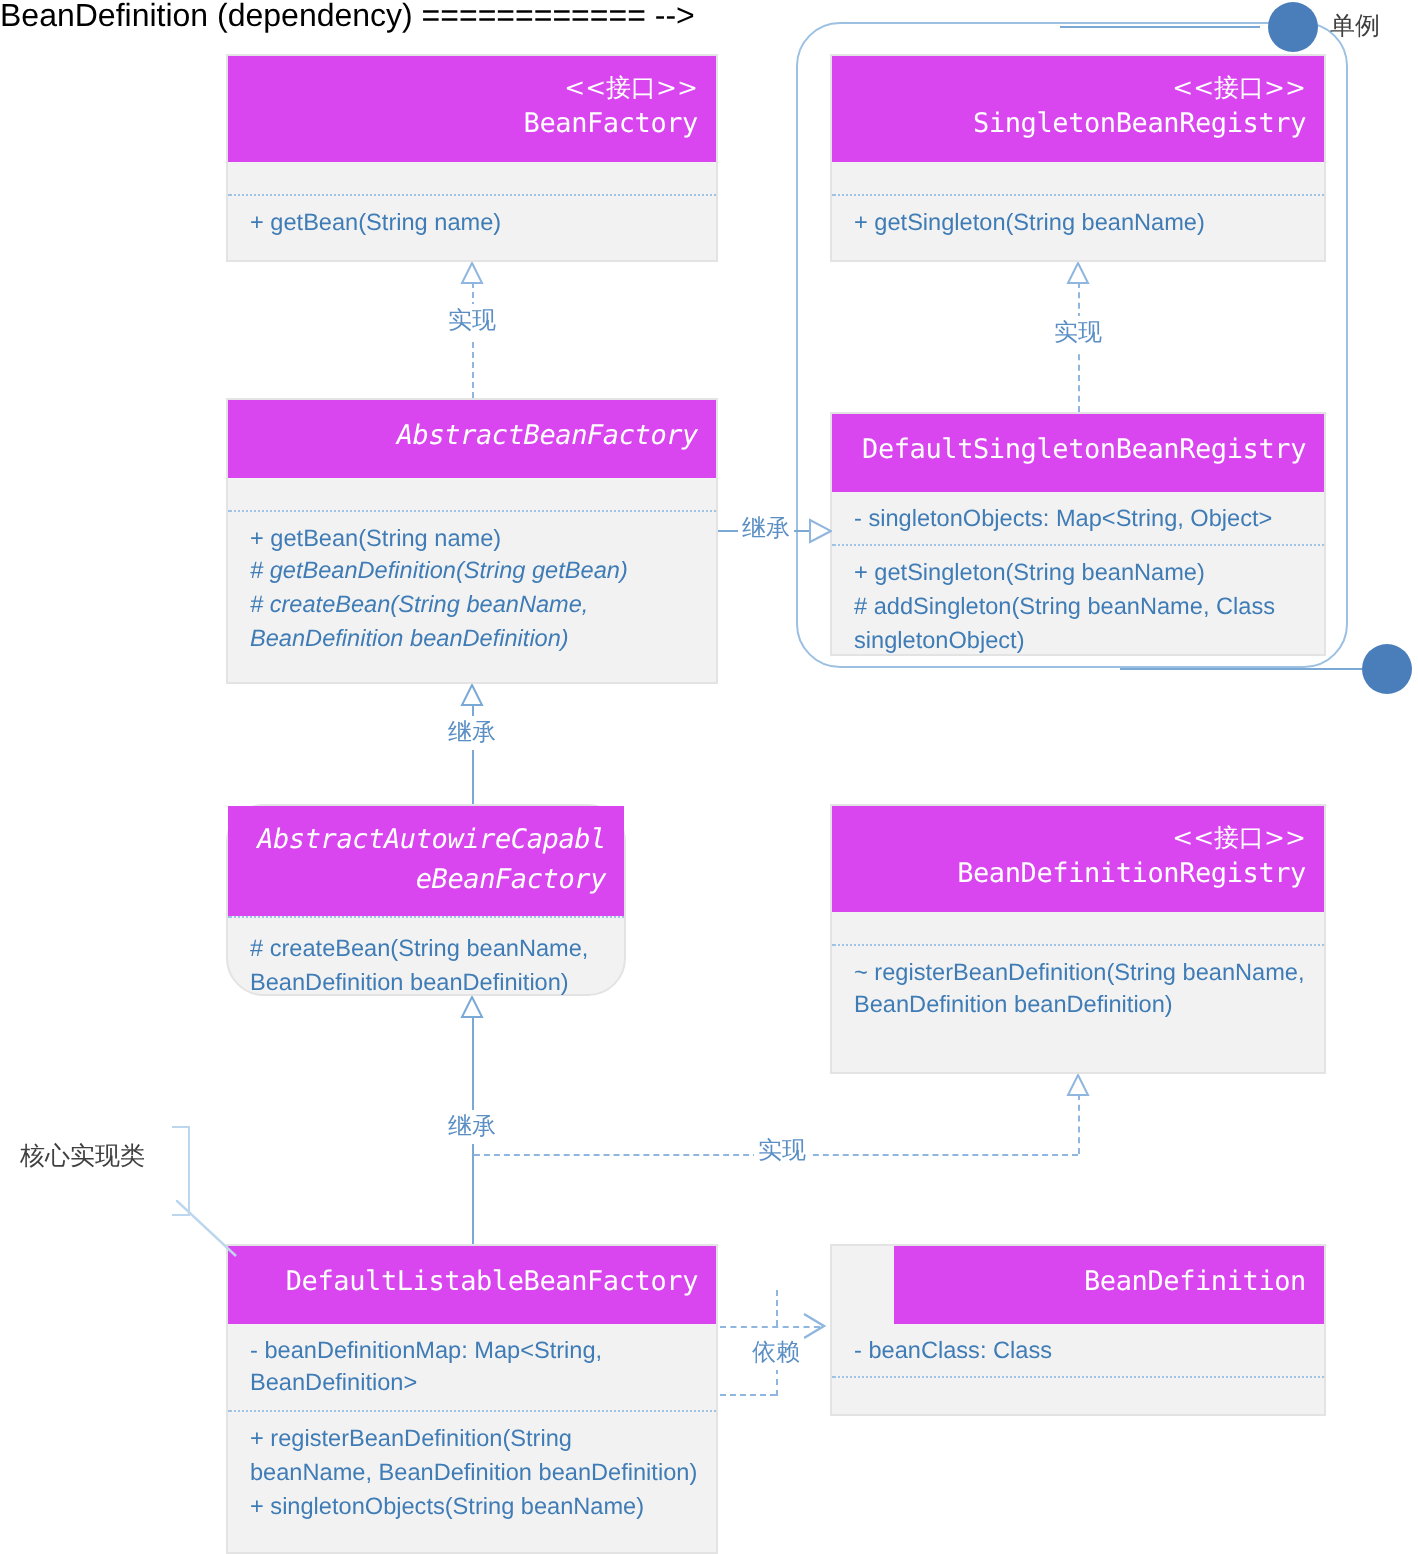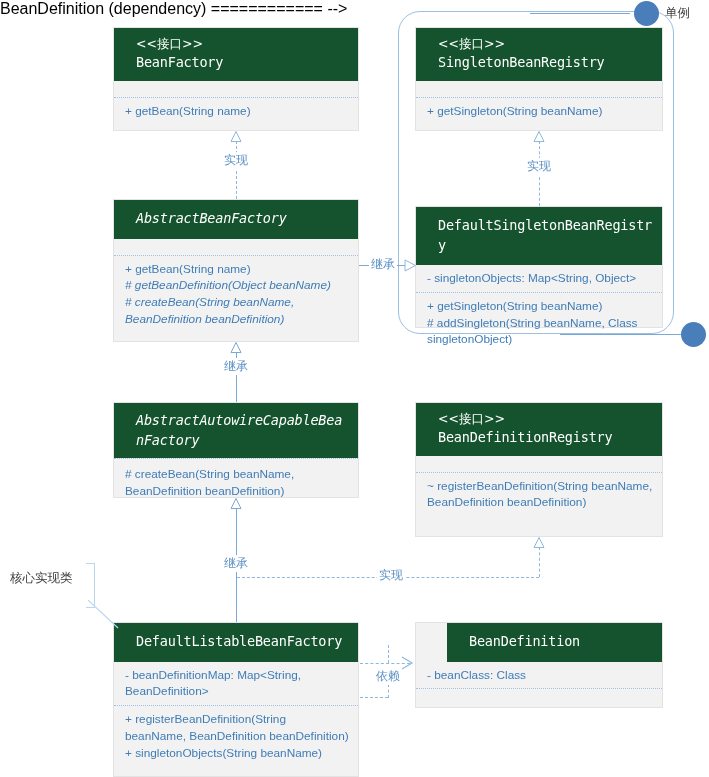--- a/index.html
+++ b/index.html
@@ -18,24 +18,25 @@
   }
 
   
   .cbox {
     position: absolute;
     background: #f2f2f2;
     border: 1px solid #e3e3e3;
     z-index: 5;
   }
   .cbox .hdr {
-    background: #14532d;
+    background: #d946ef;
     color: #ffffff;
-    padding: 7px 9px 8px 22px;
+    padding: 7px 9px 8px 9px;
     line-height: 1.45;
+    text-align: right;
   }
   .stereo {
     display: block;
     font-family: "DejaVu Serif", serif;
     font-size: 12.5px;
     letter-spacing: 0px;
   }
   .cname {
     display: block;
     font-family: "DejaVu Sans Mono", monospace;
@@ -179,41 +180,41 @@
   </div>
 
   
   <div class="cbox" style="left:113px; top:199px; width:246px; height:143px;">
     <div class="hdr" style="padding-top:9px; padding-bottom:10px;">
       <span class="cname abs">AbstractBeanFactory</span>
     </div>
     <div class="compart empty"></div>
     <div class="compart dotted-top">
       <span class="mem">+ getBean(String name)</span>
-      <span class="mem it"># getBeanDefinition(Object beanName)</span>
+      <span class="mem it"># getBeanDefinition(String getBean)</span>
       <span class="mem it"># createBean(String beanName, BeanDefinition beanDefinition)</span>
     </div>
   </div>
 
   
   <div class="cbox" style="left:415px; top:206px; width:248px; height:122px;">
     <div class="hdr" style="padding-top:9px; padding-bottom:10px;">
       <span class="cname">DefaultSingletonBeanRegistry</span>
     </div>
     <div class="compart">
       <span class="mem">- singletonObjects:  Map&lt;String, Object&gt;</span>
     </div>
     <div class="compart dotted-top">
       <span class="mem">+ getSingleton(String beanName)</span>
       <span class="mem"># addSingleton(String beanName, Class singletonObject)</span>
     </div>
   </div>
 
   
-  <div class="cbox" style="left:113px; top:402px; width:246px; height:96px;">
+  <div class="cbox" style="left:113px; top:402px; width:200px; height:96px;border-radius:19px;">
     <div class="hdr" style="padding-top:8px; padding-bottom:8px;">
       <span class="cname abs">AbstractAutowireCapableBeanFactory</span>
     </div>
     <div class="compart dotted-top" style="padding-top:7px;">
       <span class="mem"># createBean(String beanName, BeanDefinition beanDefinition)</span>
     </div>
   </div>
 
   
   <div class="cbox" style="left:415px; top:402px; width:248px; height:135px;">

